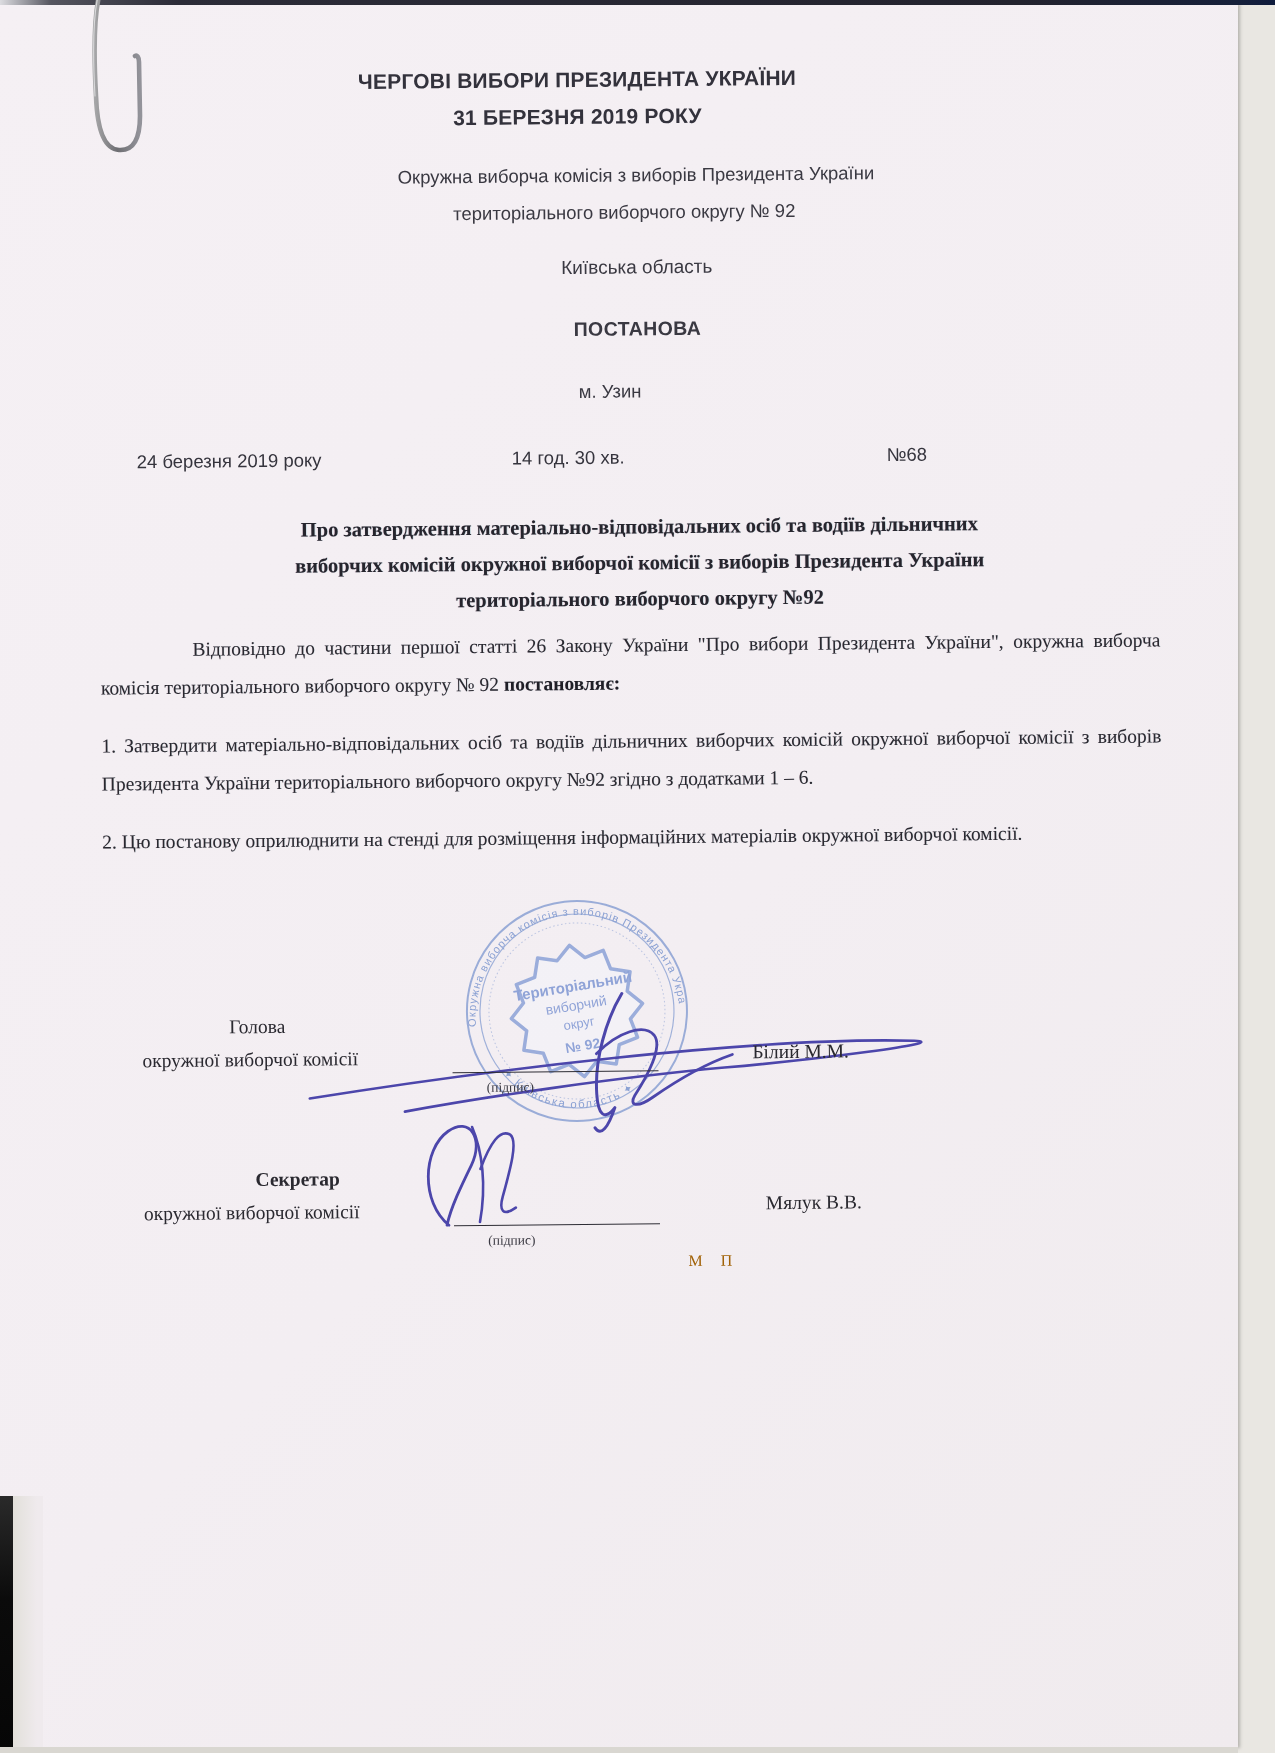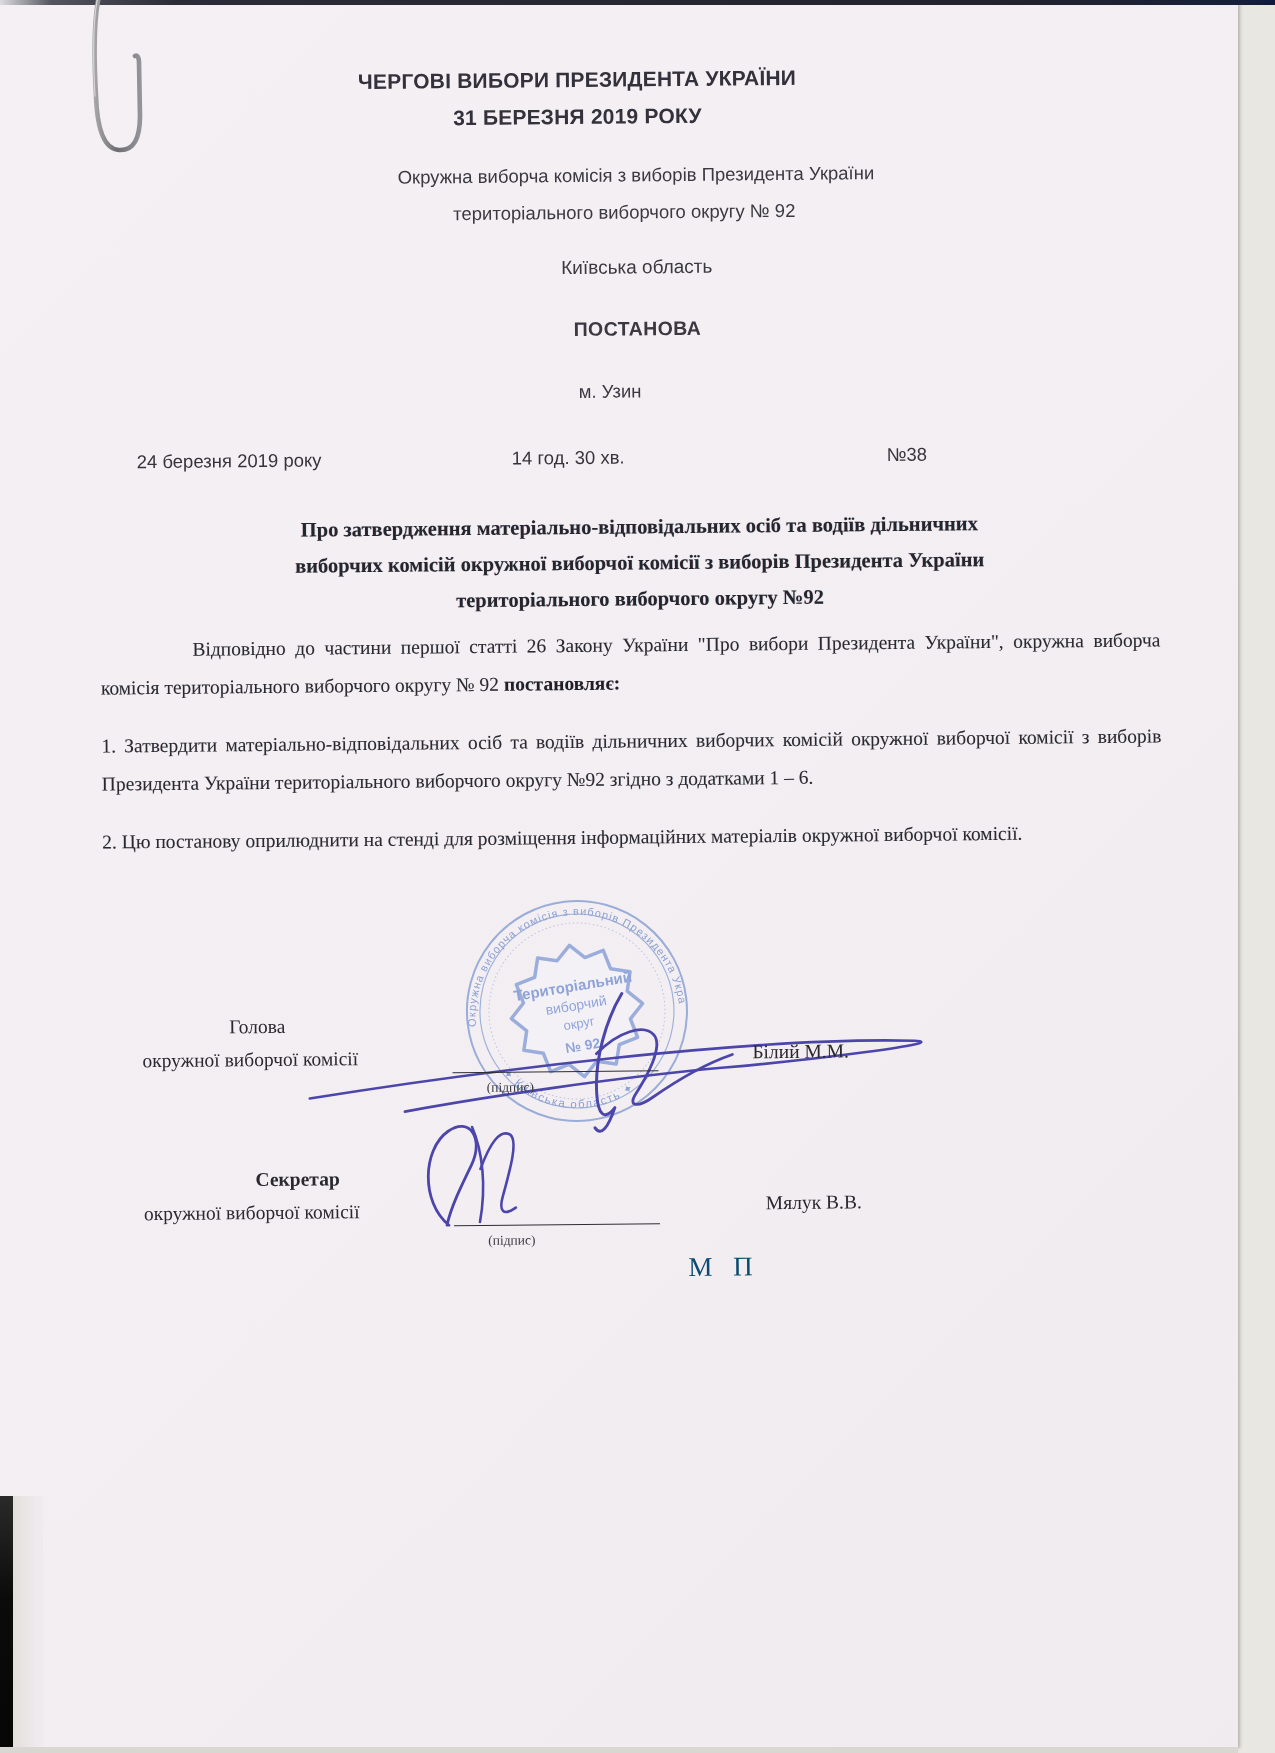--- a/index.html
+++ b/index.html
@@ -74,21 +74,21 @@
   }
   .para.indent{text-indent:92px;margin-top:10px;}
   .para.item{margin-top:20px;}
   .para b{color:#1f1e26;}
   .sig-area{position:relative;height:560px;margin-top:4px;width:1080px;}
   .role1{position:absolute;font-size:19.5px;}
   .role2{position:absolute;font-size:19.5px;}
   .sig-line{position:absolute;width:206px;border-bottom:1.6px solid #2e2d35;height:0;}
   .sig-caption{position:absolute;font-size:13.5px;color:#3a3942;}
   .sig-name{position:absolute;font-size:19.5px;}
-  .mp{position:absolute;font-size:27px;letter-spacing:7px;color:#0c4a6e;}
+  .mp{position:absolute;font-size:16px;letter-spacing:7px;color:#a16207;}
   .stamp-svg{position:absolute;opacity:.88;}
   .ink{fill:none;stroke:#4c46ab;stroke-linecap:round;stroke-linejoin:round;}
   .paperclip-svg{position:absolute;left:52px;top:0;}
 </style>
 </head>
 <body>
 
 <div class="scan">
   <div class="paper"></div>
   <div class="top-edge"></div>
@@ -115,21 +115,21 @@
     <div class="sub sub1">Окружна виборча комісія з виборів Президента України</div>
     <div class="sub sub2">територіального виборчого округу № 92</div>
 
     <div class="sub region">Київська область</div>
     <div class="sub doctype">ПОСТАНОВА</div>
     <div class="sub city">м. Узин</div>
 
     <div class="meta-row">
       <span class="meta-date">24  березня 2019 року</span>
       <span class="meta-time">14 год. 30 хв.</span>
-      <span class="meta-number">№38</span>
+      <span class="meta-number">№68</span>
     </div>
 
     <div class="doc-title">
       <div>Про затвердження матеріально-відповідальних осіб та водіїв дільничних</div>
       <div>виборчих комісій окружної виборчої комісії з виборів Президента України</div>
       <div>територіального виборчого округу №92</div>
     </div>
 
     <p class="para indent"><span>Відповідно до частини першої статті 26 Закону України "Про вибори Президента України", окружна виборча комісія територіального виборчого округу № 92 </span><b>постановляє:</b></p>
 

